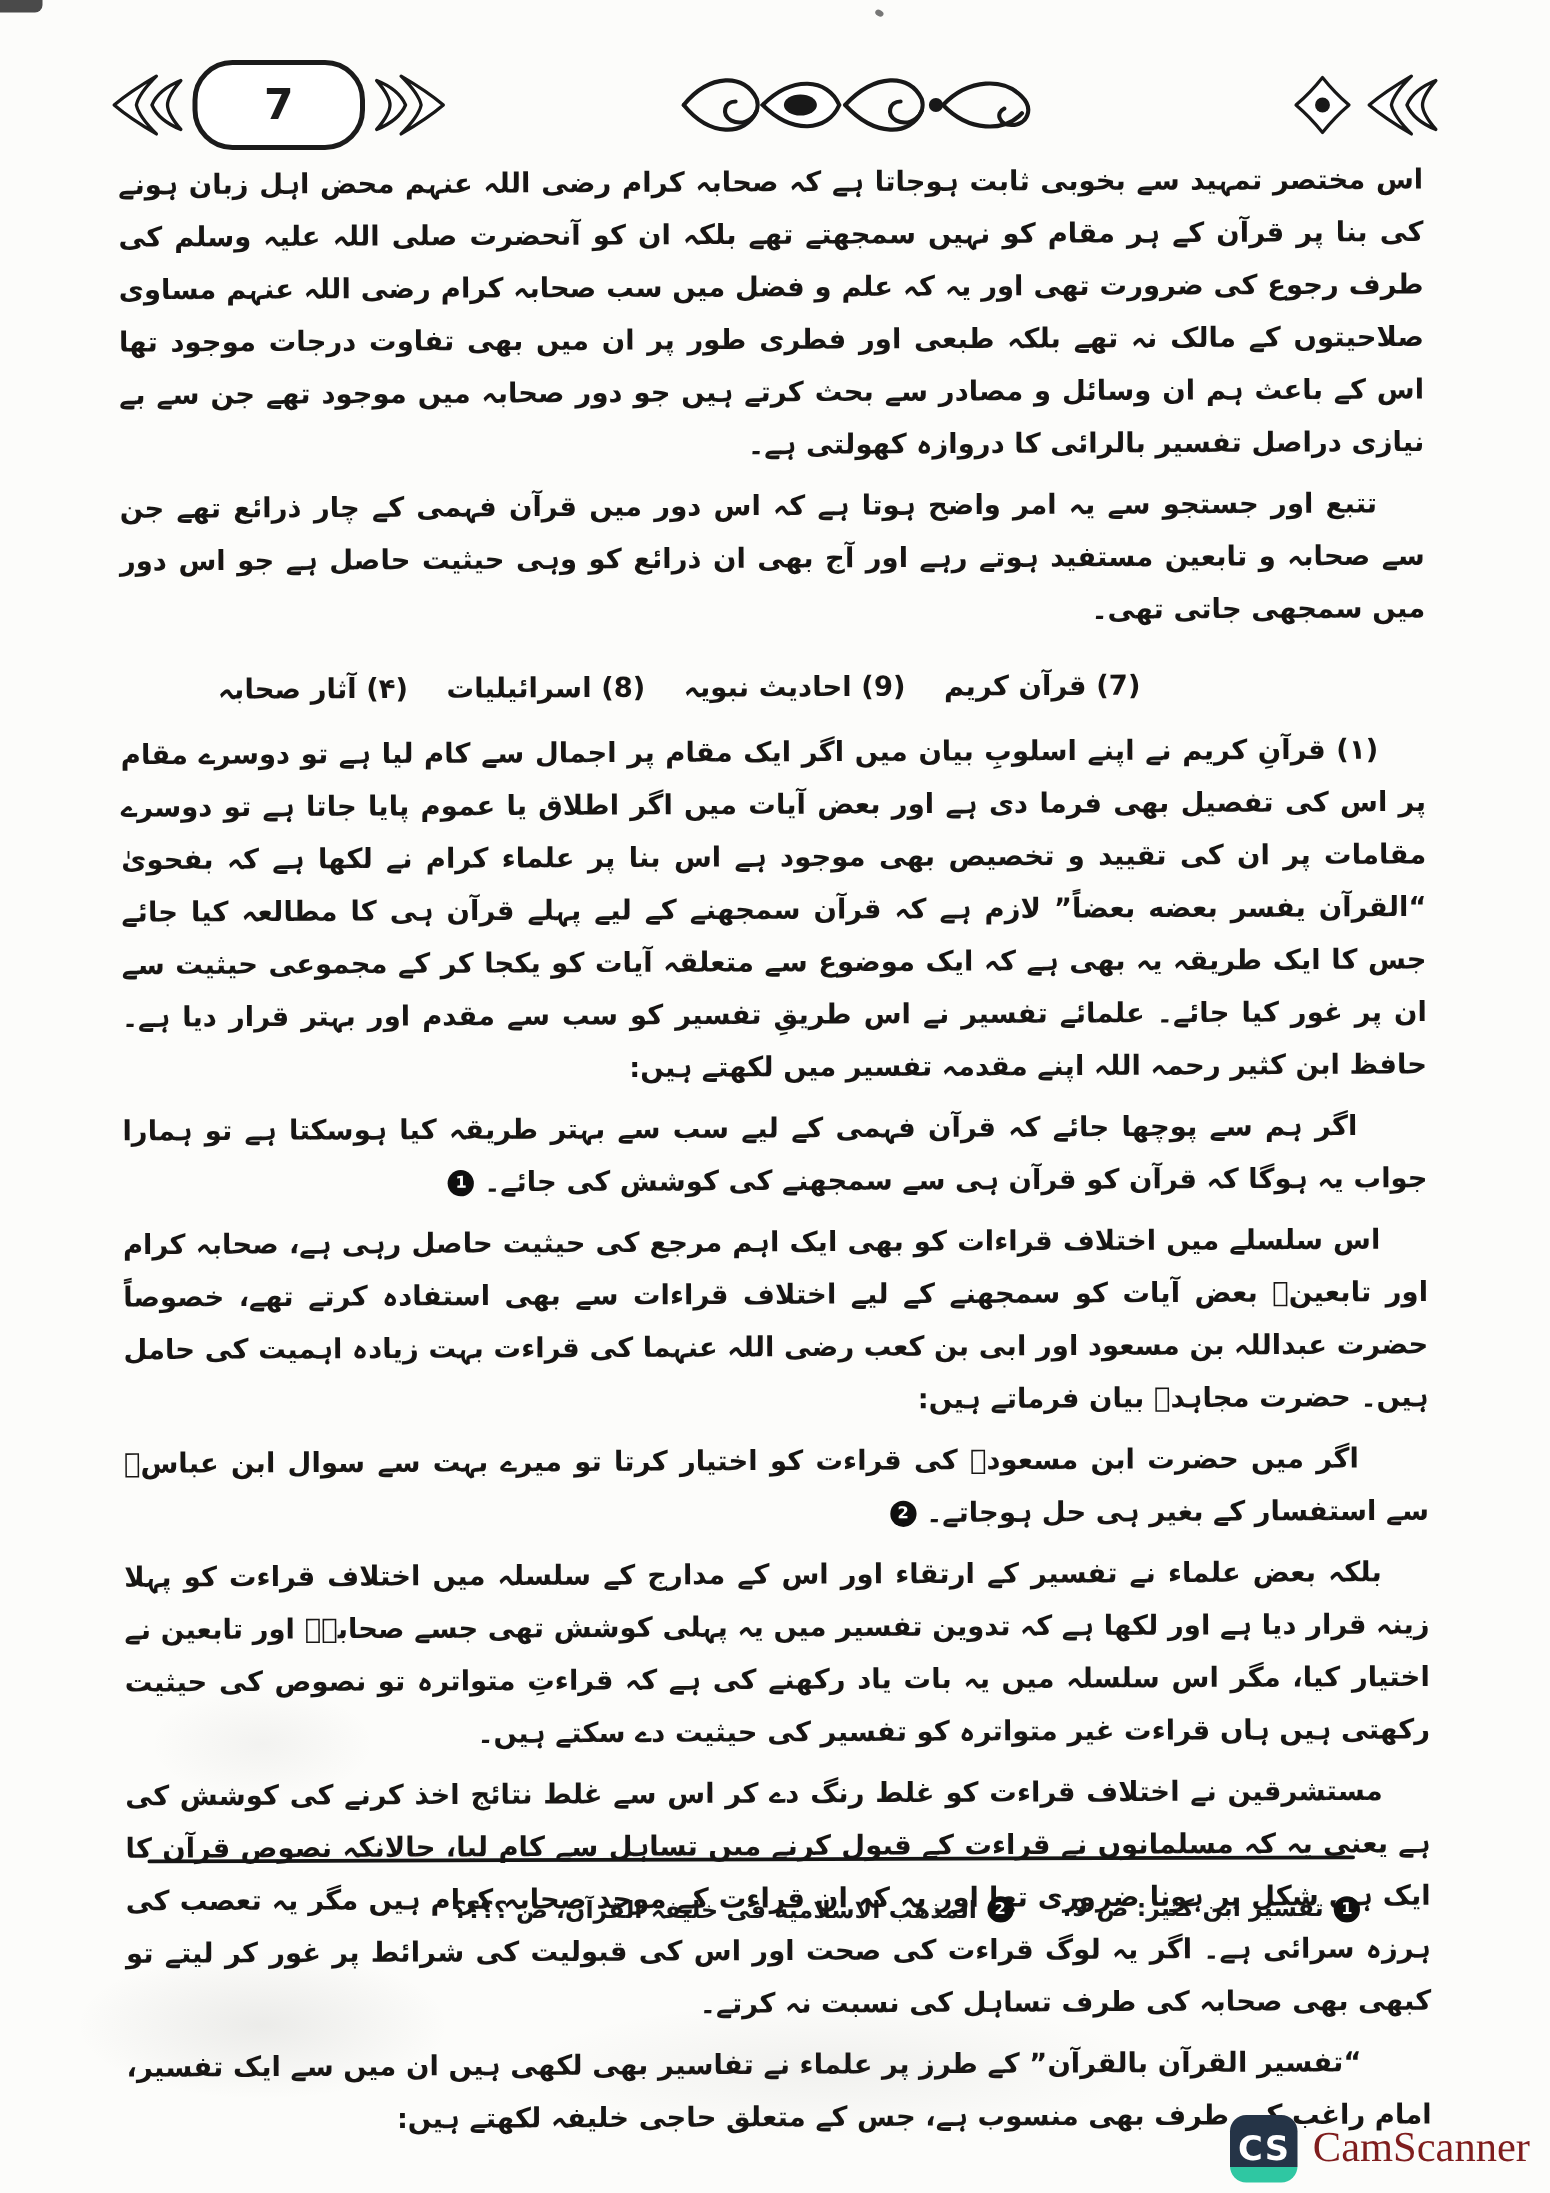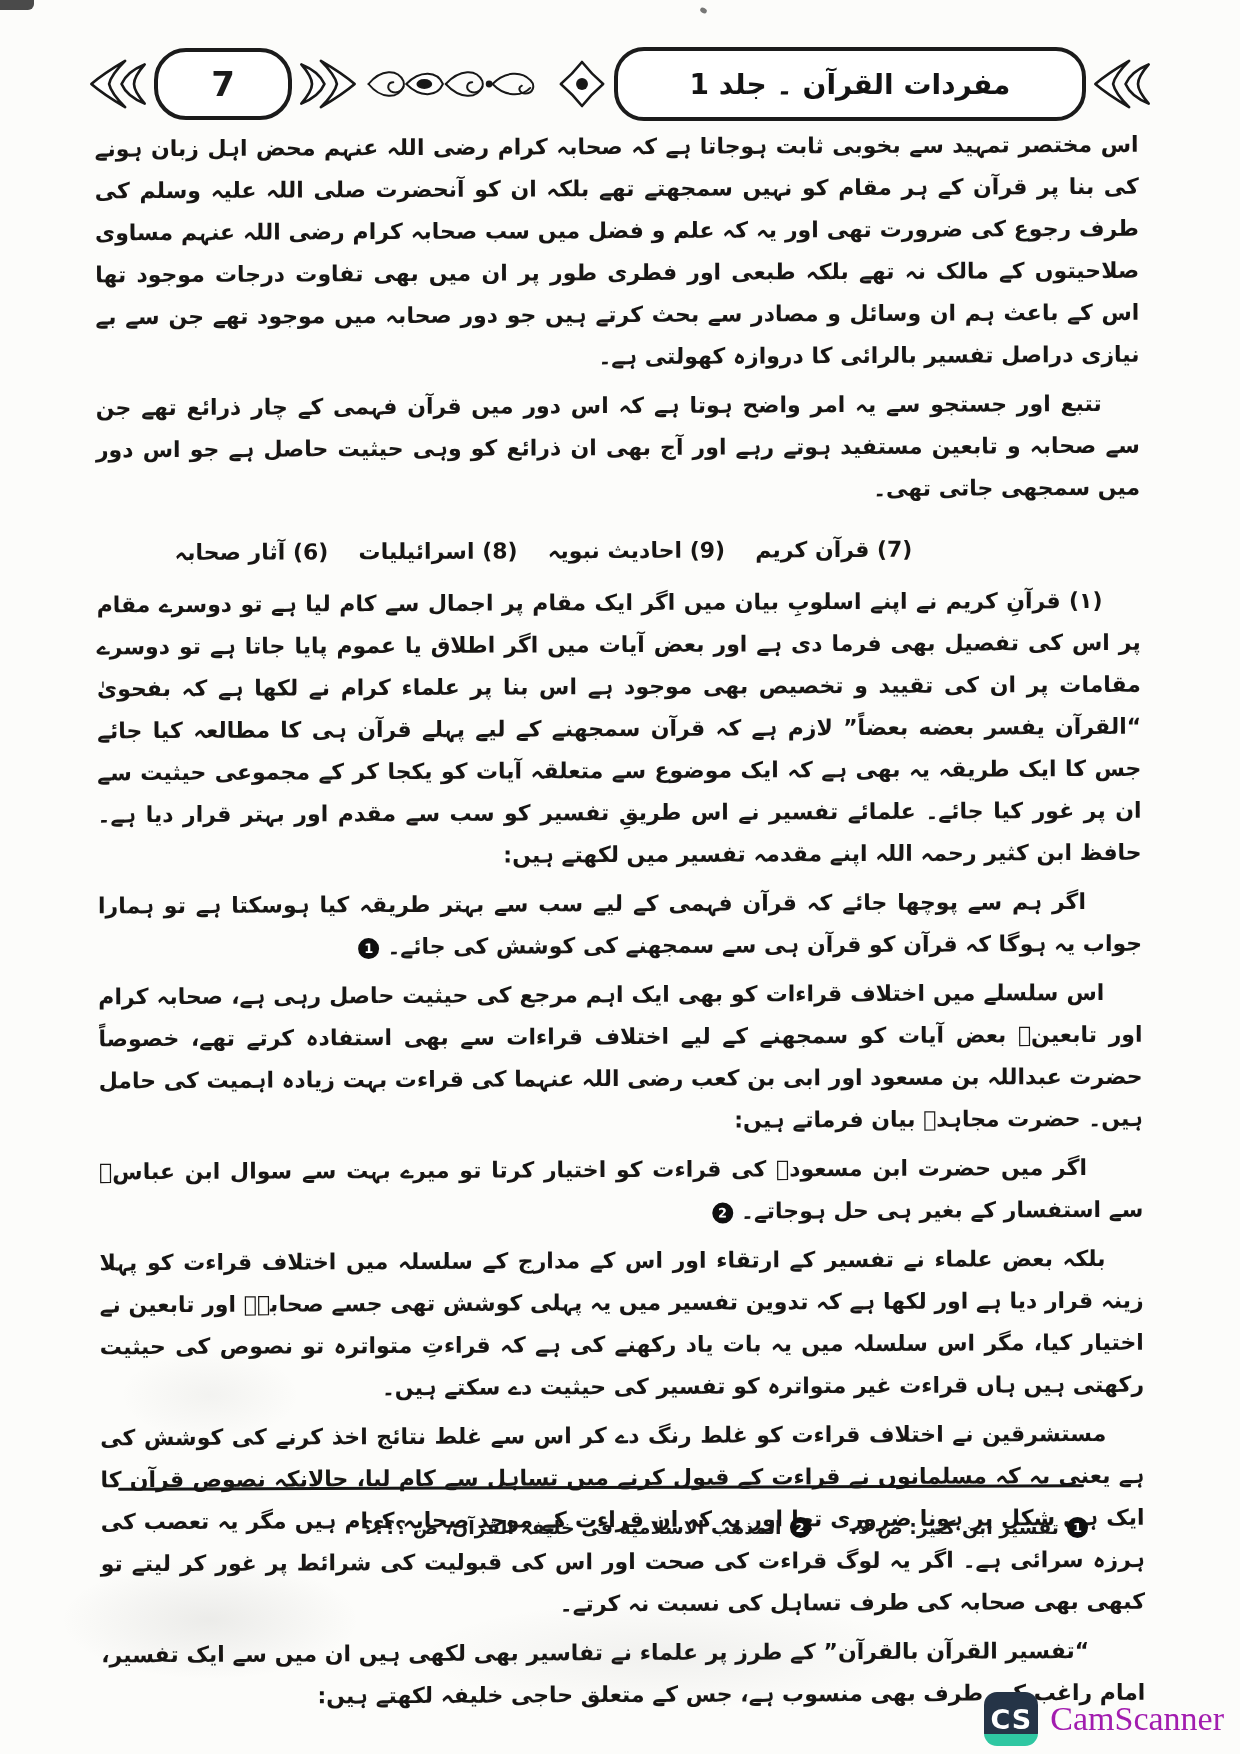--- a/index.html
+++ b/index.html
@@ -74,21 +74,21 @@
   .camscanner{
     position:absolute;right:16px;bottom:8px;display:flex;align-items:center;gap:12px;
   }
   .cs-badge{
     width:54px;height:54px;border-radius:13px;box-sizing:border-box;
     background:linear-gradient(to bottom,#253447 0%,#253447 77%,#2fc7a2 77%,#2fc7a2 100%);
     display:flex;align-items:center;justify-content:center;padding-bottom:0;
     color:#fff;font-weight:bold;font-size:27px;letter-spacing:1px;
   }
   .cs-name{
-    font-family:"Liberation Serif", serif;font-size:34px;color:#a21caf;
+    font-family:"Liberation Serif", serif;font-size:34px;color:#7f1d1d;
   }
 </style>
 </head>
 <body>
 
 <div class="corner-mark"></div>
 <div class="speck"></div>
 <div class="smudge a"></div>
 <div class="smudge b"></div>
 <div class="smudge c"></div>
@@ -120,39 +120,36 @@
       <path d="M228 35 C250 12 280 12 295 28 C305 38 300 52 286 52 C276 52 272 42 280 38"></path>
       <path d="M228 35 C250 58 280 58 295 42"></path>
     </g>
   </svg>
 
   <svg class="orn" width="56" height="60" viewBox="0 0 66 64">
     <path d="M33 6 Q44 20 58 32 Q44 44 33 58 Q22 44 8 32 Q22 20 33 6 Z" fill="#fff" stroke="#181818" stroke-width="3" stroke-linejoin="round"></path>
     <circle cx="33" cy="32" r="7" fill="#181818"></circle>
   </svg>
 
-  <div class="title-pill">
-    <span>مفردات القرآن ۔ جلد 1</span>
-  </div>
 
   <svg class="orn" width="64" height="62" viewBox="0 0 72 64">
     <path d="M66 10 Q46 18 40 32 Q46 46 66 54 Q54 40 54 32 Q54 24 66 10 Z" fill="#fff" stroke="#181818" stroke-width="3" stroke-linejoin="round"></path>
     <path d="M44 6 Q20 20 6 32 Q20 44 44 58 Q28 42 26 32 Q28 22 44 6 Z" fill="#fff" stroke="#181818" stroke-width="3" stroke-linejoin="round"></path>
   </svg>
 </div>
 
 <div class="body-text">
   <p>اس مختصر تمہید سے بخوبی ثابت ہوجاتا ہے کہ صحابہ کرام رضی اللہ عنہم محض اہل زبان ہونے کی بنا پر قرآن کے ہر مقام کو نہیں سمجھتے تھے بلکہ ان کو آنحضرت صلی اللہ علیہ وسلم کی طرف رجوع کی ضرورت تھی اور یہ کہ علم و فضل میں سب صحابہ کرام رضی اللہ عنہم مساوی صلاحیتوں کے مالک نہ تھے بلکہ طبعی اور فطری طور پر ان میں بھی تفاوت درجات موجود تھا اس کے باعث ہم ان وسائل و مصادر سے بحث کرتے ہیں جو دور صحابہ میں موجود تھے جن سے بے نیازی دراصل تفسیر بالرائی کا دروازہ کھولتی ہے۔</p>
   <p class="para-indent">تتبع اور جستجو سے یہ امر واضح ہوتا ہے کہ اس دور میں قرآن فہمی کے چار ذرائع تھے جن سے صحابہ و تابعین مستفید ہوتے رہے اور آج بھی ان ذرائع کو وہی حیثیت حاصل ہے جو اس دور میں سمجھی جاتی تھی۔</p>
 
   <div class="sources-row">
     <span class="source-item">(7) قرآن کریم</span>
     <span class="source-item">(9) احادیث نبویہ</span>
     <span class="source-item">(8) اسرائیلیات</span>
-    <span class="source-item">(6) آثار صحابہ</span>
+    <span class="source-item">(۴) آثار صحابہ</span>
   </div>
 
   <p class="para-indent">(۱) قرآنِ کریم نے اپنے اسلوبِ بیان میں اگر ایک مقام پر اجمال سے کام لیا ہے تو دوسرے مقام پر اس کی تفصیل بھی فرما دی ہے اور بعض آیات میں اگر اطلاق یا عموم پایا جاتا ہے تو دوسرے مقامات پر ان کی تقیید و تخصیص بھی موجود ہے اس بنا پر علماء کرام نے لکھا ہے کہ بفحویٰ “القرآن یفسر بعضه بعضاً” لازم ہے کہ قرآن سمجھنے کے لیے پہلے قرآن ہی کا مطالعہ کیا جائے جس کا ایک طریقہ یہ بھی ہے کہ ایک موضوع سے متعلقہ آیات کو یکجا کر کے مجموعی حیثیت سے ان پر غور کیا جائے۔ علمائے تفسیر نے اس طریقِ تفسیر کو سب سے مقدم اور بہتر قرار دیا ہے۔ حافظ ابن کثیر رحمہ اللہ اپنے مقدمہ تفسیر میں لکھتے ہیں:</p>
 
   <p class="para-quote"><span>اگر ہم سے پوچھا جائے کہ قرآن فہمی کے لیے سب سے بہتر طریقہ کیا ہوسکتا ہے تو ہمارا جواب یہ ہوگا کہ قرآن کو قرآن ہی سے سمجھنے کی کوشش کی جائے۔</span><span class="fnmark">1</span></p>
 
   <p class="para-indent">اس سلسلے میں اختلاف قراءات کو بھی ایک اہم مرجع کی حیثیت حاصل رہی ہے، صحابہ کرام اور تابعینؒ بعض آیات کو سمجھنے کے لیے اختلاف قراءات سے بھی استفادہ کرتے تھے، خصوصاً حضرت عبداللہ بن مسعود اور ابی بن کعب رضی اللہ عنہما کی قراءت بہت زیادہ اہمیت کی حامل ہیں۔ حضرت مجاہدؒ بیان فرماتے ہیں:</p>
 
   <p class="para-quote"><span>اگر میں حضرت ابن مسعودؓ کی قراءت کو اختیار کرتا تو میرے بہت سے سوال ابن عباسؓ سے استفسار کے بغیر ہی حل ہوجاتے۔</span><span class="fnmark">2</span></p>
 

